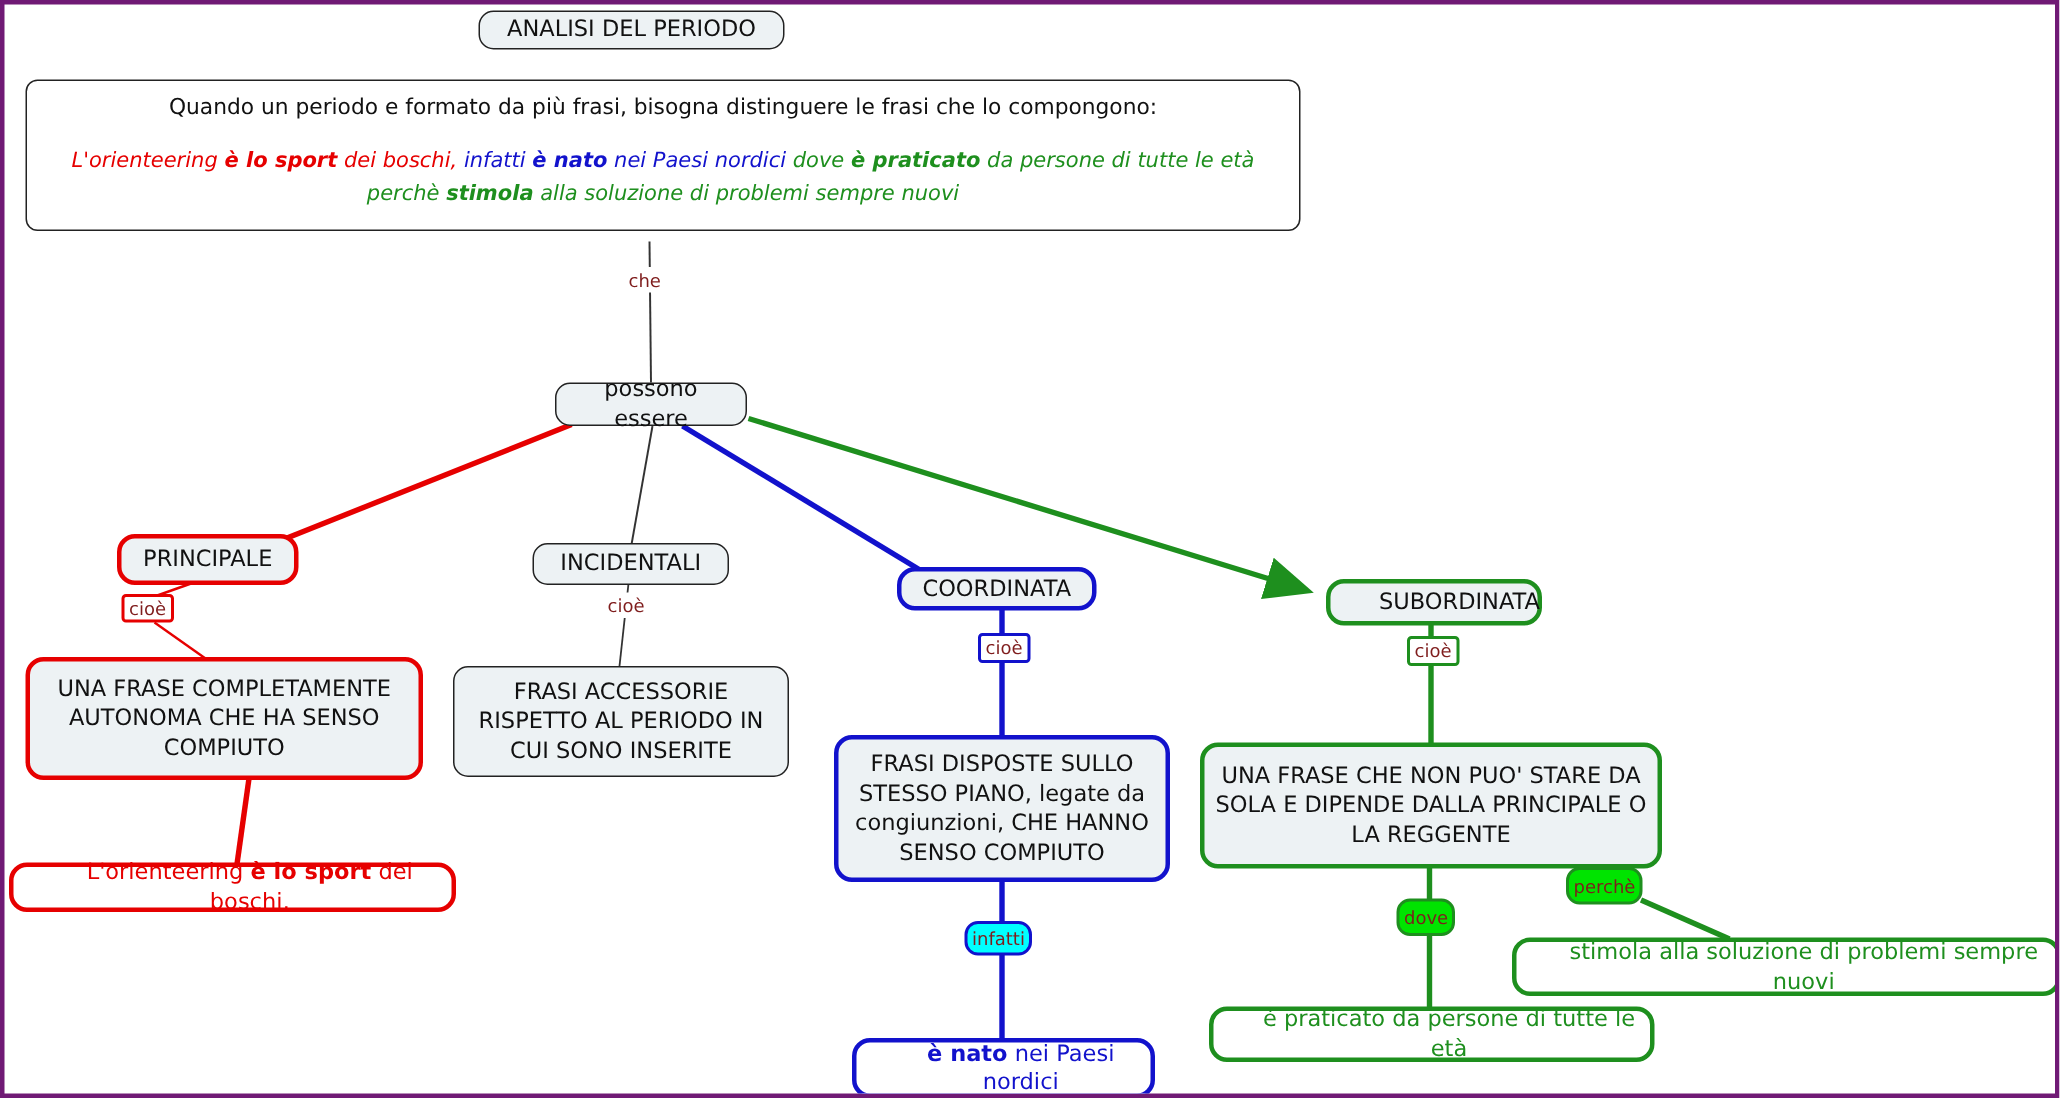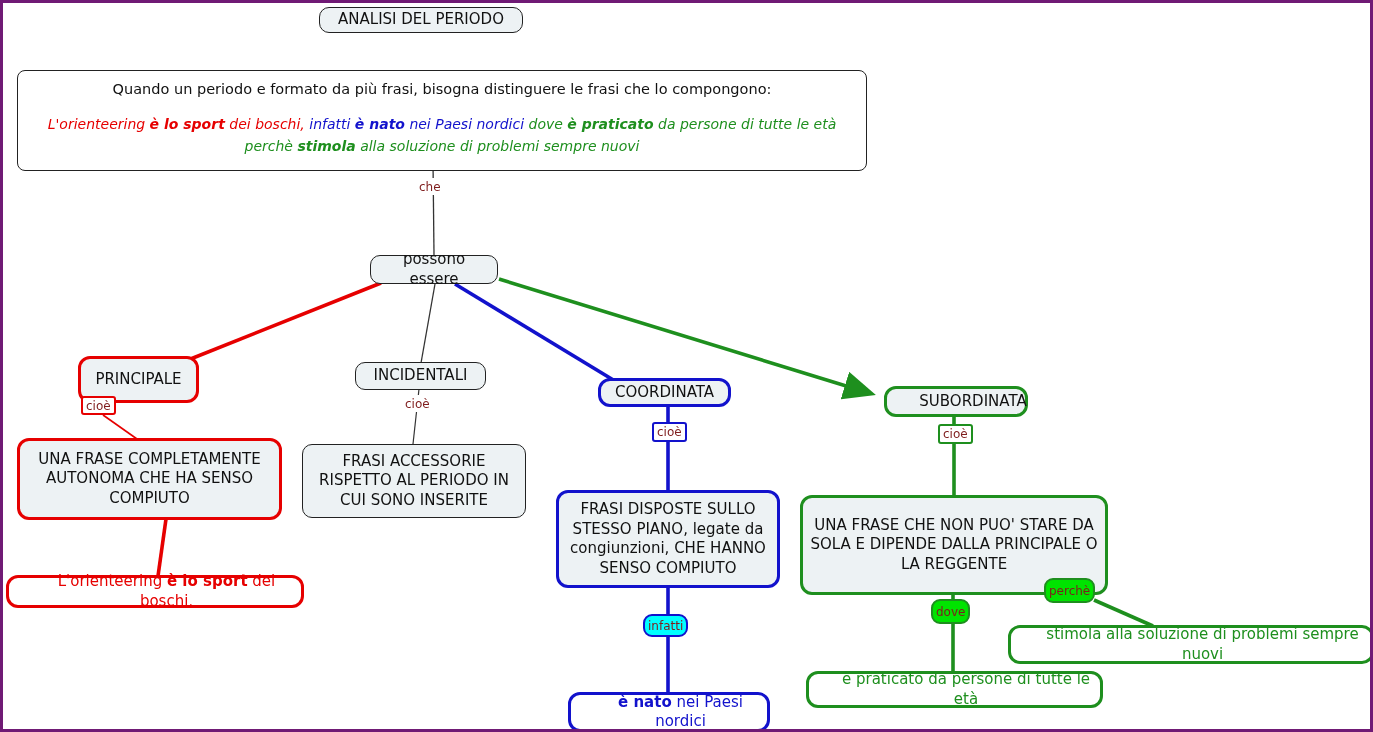--- a/index.html
+++ b/index.html
@@ -30,21 +30,21 @@
     justify-content:center; font-size:12px; background:#fff; padding:0 3px;
     border-radius:3px; color:#7f1d1d;
   }
   .mini-red{border:2px solid var(--red);}
   .mini-blue{border:2px solid var(--blue);}
   .mini-green{border:2px solid var(--green);}
   .pill{border-radius:9px;}
   .bg-cyan{background:var(--cyan); border:2px solid var(--blue);}
   .bg-green{background:var(--bright-green); border:2px solid var(--green);}
   .intro-box{
-    position:absolute; left:14px; top:67px; width:850px; height:101px;
+    position:absolute; left:14px; top:50px; width:850px; height:101px;
     box-sizing:border-box; background:#fff; border:1.4px solid #222;
     border-radius:8px; text-align:center;
   }
   .intro-heading{margin-top:10px; font-size:14.5px;}
   .intro-example{margin-top:16px; font-size:14px; font-style:italic; line-height:1.6;}
   .desc{font-size:15px;}
 </style>
 </head>
 <body>
 
@@ -97,21 +97,21 @@
       <div><span class="c-green">perchè </span><span class="c-green" style="font-weight: bold;">stimola</span><span class="c-green"> alla soluzione di problemi sempre nuovi</span></div>
     </div>
   </div>
 
   <div class="mini" style="left:413px; top:175px; height:17px; border:none; font-size:12px;">che</div>
 
   <div class="node" style="left:367px; top:252px; width:128px; height:29px;">
     <span>possono essere</span>
   </div>
 
-  <div class="node b-red" style="left:75px; top:353px; width:121px; height:47px;">
+  <div class="node b-red" style="left:75px; top:353px; width:121px; height:34px;">
     <span>PRINCIPALE</span>
   </div>
   <div class="mini mini-red" style="left:78px; top:393px; height:19px;">cioè</div>
   <div class="node b-red desc" style="left:14px; top:435px; width:265px; height:82px;justify-content:flex-end;">
     <span>UNA FRASE COMPLETAMENTE AUTONOMA CHE HA SENSO COMPIUTO</span>
   </div>
   <div class="node b-red leaf t-red" style="left:3px; top:572px; width:298px; height:33px; font-size:15px;">
     <span><span>L'orienteering </span><span style="font-weight: bold;">è lo sport</span><span> dei boschi,</span></span>
   </div>
 
@@ -132,21 +132,21 @@
   </div>
   <div class="mini bg-cyan pill" style="left:640px; top:611px; height:23px;">infatti</div>
   <div class="node b-blue leaf t-blue" style="left:565px; top:689px; width:202px; height:40px; font-size:15px;">
     <span><span style="font-weight: bold;">è nato</span><span> nei Paesi nordici</span></span>
   </div>
 
   <div class="node b-green" style="left:881px; top:383px; width:144px; height:31px;padding-left:40px;">
     <span>SUBORDINATA</span>
   </div>
   <div class="mini mini-green" style="left:935px; top:421px; height:20px;">cioè</div>
-  <div class="node b-green desc" style="left:797px; top:492px; width:308px; height:100px;justify-content:center;">
+  <div class="node b-green desc" style="left:797px; top:492px; width:308px; height:84px;justify-content:center;">
     <span>UNA FRASE CHE NON PUO' STARE DA SOLA E DIPENDE DALLA PRINCIPALE O LA REGGENTE</span>
   </div>
   <div class="mini bg-green pill" style="left:928px; top:596px; height:25px;">dove</div>
   <div class="mini bg-green pill" style="left:1041px; top:575px; height:25px;">perchè</div>
   <div class="node b-green leaf t-green" style="left:1005px; top:622px; width:366px; height:39px; font-size:15px;">
     <span>stimola alla soluzione di problemi sempre nuovi</span>
   </div>
   <div class="node b-green leaf t-green" style="left:803px; top:668px; width:297px; height:37px; font-size:15px;">
     <span>è praticato da persone di tutte le età</span>
   </div>

